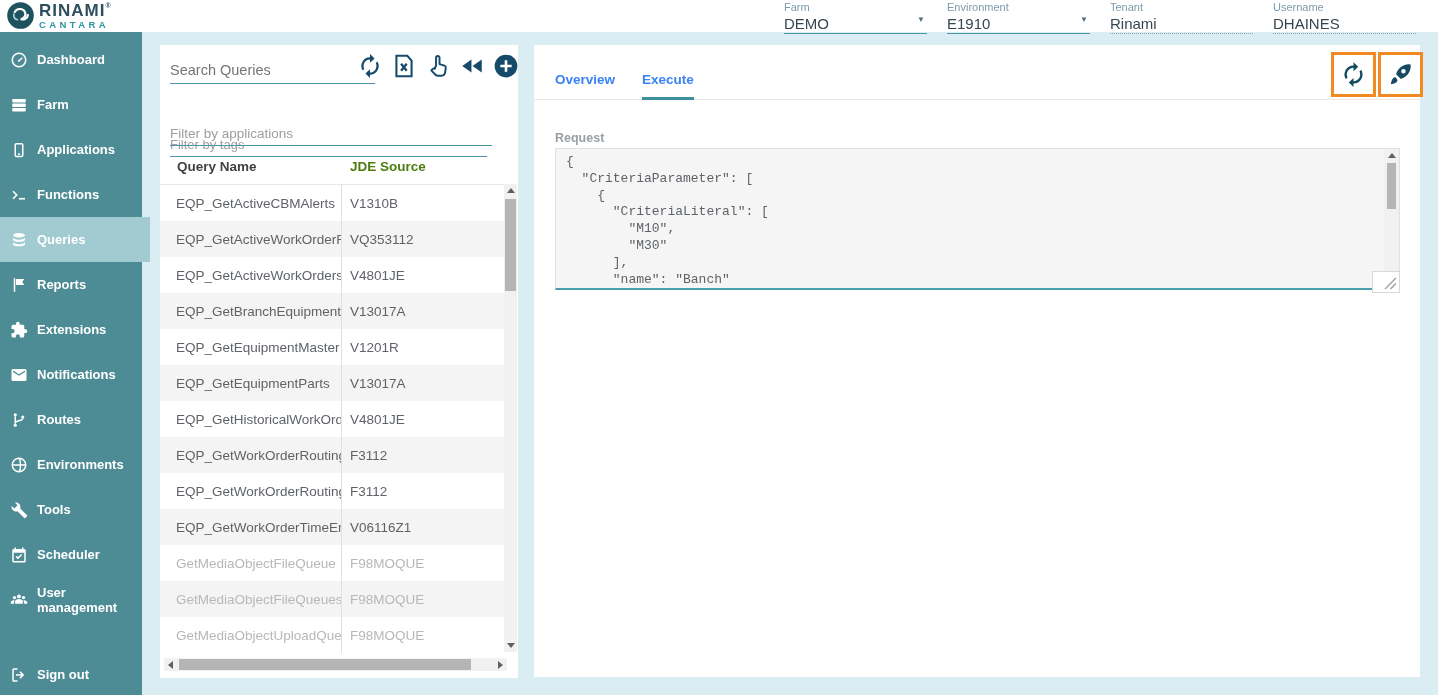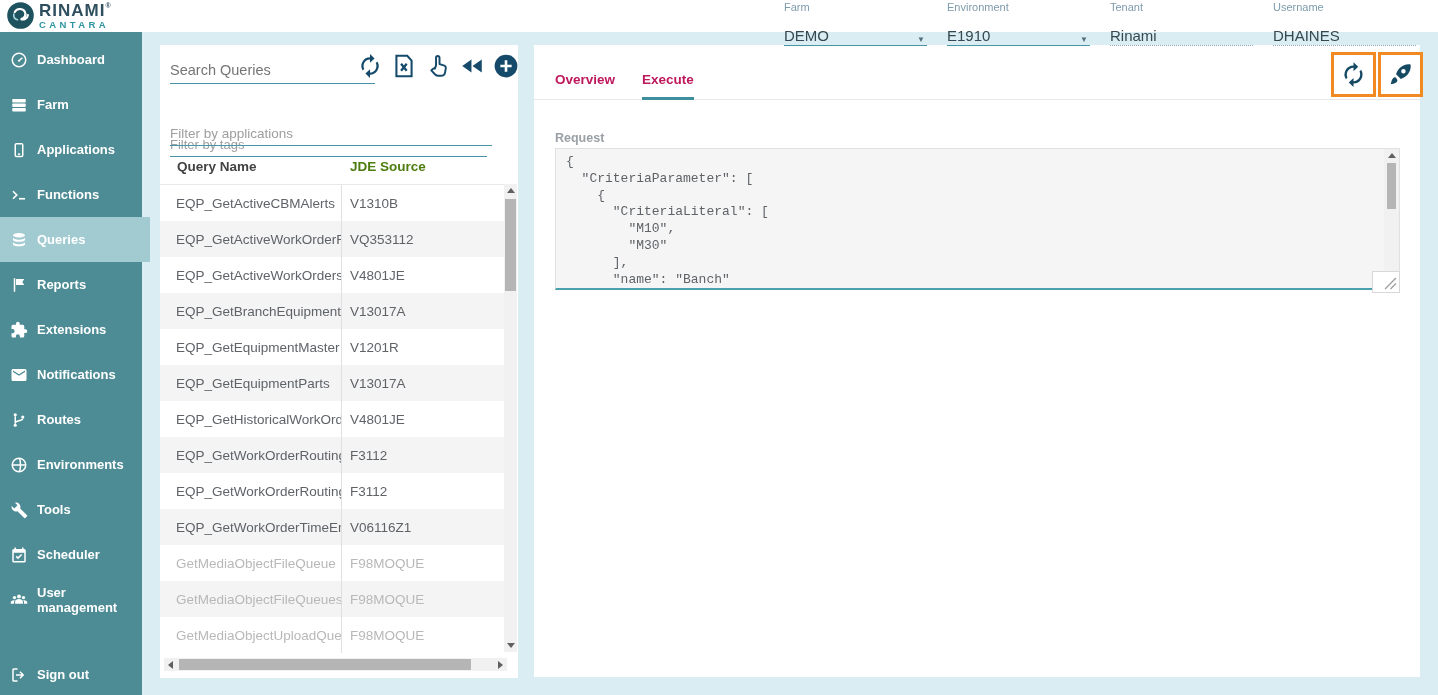--- a/index.html
+++ b/index.html
@@ -10,22 +10,22 @@
   .header { position:absolute; top:0; left:0; width:1438px; height:32px; background:#fff; z-index:6; }
   .logo { position:absolute; left:6px; top:1px; display:flex; align-items:center; gap:4px; }
   .logo-mark { width:29px; height:29px; }
   .logo-text { line-height:1; }
   .logo-line1 { font-size:17px; font-weight:bold; color:#2f4f5e; letter-spacing:1px; }
   .logo-reg { font-size:7px; vertical-align:top; color:#2f4f5e; }
   .logo-line2 { font-size:9.5px; font-weight:bold; color:#2e93a4; letter-spacing:3.4px; margin-top:1px; }
   .header-fields { position:absolute; left:784px; top:1px; display:flex; gap:20px; }
   .h-field { width:143px; }
   .h-label { font-size:11px; color:#7e9bac; display:block; }
-  .h-value-row { display:flex; justify-content:space-between; align-items:flex-end;
-                 border-bottom:1px solid #4895a5; padding-bottom:1px; margin-top:14px; height:19px; }
+  .h-value-row { display:flex; justify-content:space-between; 
+                 border-bottom:1px solid #4895a5; padding-bottom:1px; margin-top:2px; height:19px; }
   .h-field.readonly .h-value-row { border-bottom:1px dotted #8fa8b5; }
   .h-value { font-size:15px; color:#37474f; }
   .h-caret { font-size:8px; color:#546e7a; padding-right:2px; }
 
   
   .sidebar { position:absolute; top:32px; left:0; width:142px; height:663px; background:#4e8c95; overflow:visible; z-index:5; padding-top:5px; }
   .side-item { height:45px; display:flex; align-items:center; gap:9px; padding-left:10px;
                color:#fff; font-size:13px; font-weight:600; cursor:pointer; width:142px; }
   .side-item.active { background:#a2cbd1; width:150px; }
   .side-icon { width:18px; height:18px; flex:0 0 18px; display:inline-flex; }
@@ -68,21 +68,21 @@
   .tri-down  { border-left:4px solid transparent; border-right:4px solid transparent; border-top:5px solid #606060; }
   .tri-left  { border-top:4px solid transparent; border-bottom:4px solid transparent; border-right:5px solid #606060; }
   .tri-right { border-top:4px solid transparent; border-bottom:4px solid transparent; border-left:5px solid #606060; }
   .sb-thumb { position:absolute; background:#b5b5b5; cursor:pointer; }
 
   .q-vscroll { left:344px; top:139px; height:468px; }
   .q-hscroll { left:4px; top:613px; width:343px; }
 
   
   .tabs-row { position:absolute; top:0; left:0; width:886px; height:55px; border-bottom:1px solid #e8e8e8; display:flex; padding-left:21px; }
-  .tab { font-size:13.5px; font-weight:bold; color:#be185d; padding:27px 0 0 0; margin-right:27px; cursor:pointer;
+  .tab { font-size:13.5px; font-weight:bold; color:#3b82f6; padding:27px 0 0 0; margin-right:27px; cursor:pointer;
          border-bottom:3px solid transparent; height:55px; }
   .tab.active { border-bottom-color:#3e8f9d;text-align:center; }
   .actions { position:absolute; top:7px; right:-3px; display:flex; gap:2px; }
   .action-btn { width:45px; height:45px; border:3px solid #f18a22; background:#fff; display:flex; align-items:center; justify-content:center; color:#164a63; cursor:pointer; }
   .action-btn svg { width:27px; height:27px; }
 
   .request-label { position:absolute; left:21px; top:86px; font-size:12.5px; font-weight:bold; color:#9aa0a6; }
   .request-box { position:absolute; left:21px; top:103px; width:845px; height:142px; background:#f5f5f5;
                  border:1px solid #e0e0e0; border-bottom:2px solid #4ba0ad; overflow:hidden; }
   .request-pre { font-family:"Liberation Mono","DejaVu Sans Mono",monospace; font-size:13px; line-height:16.8px;

